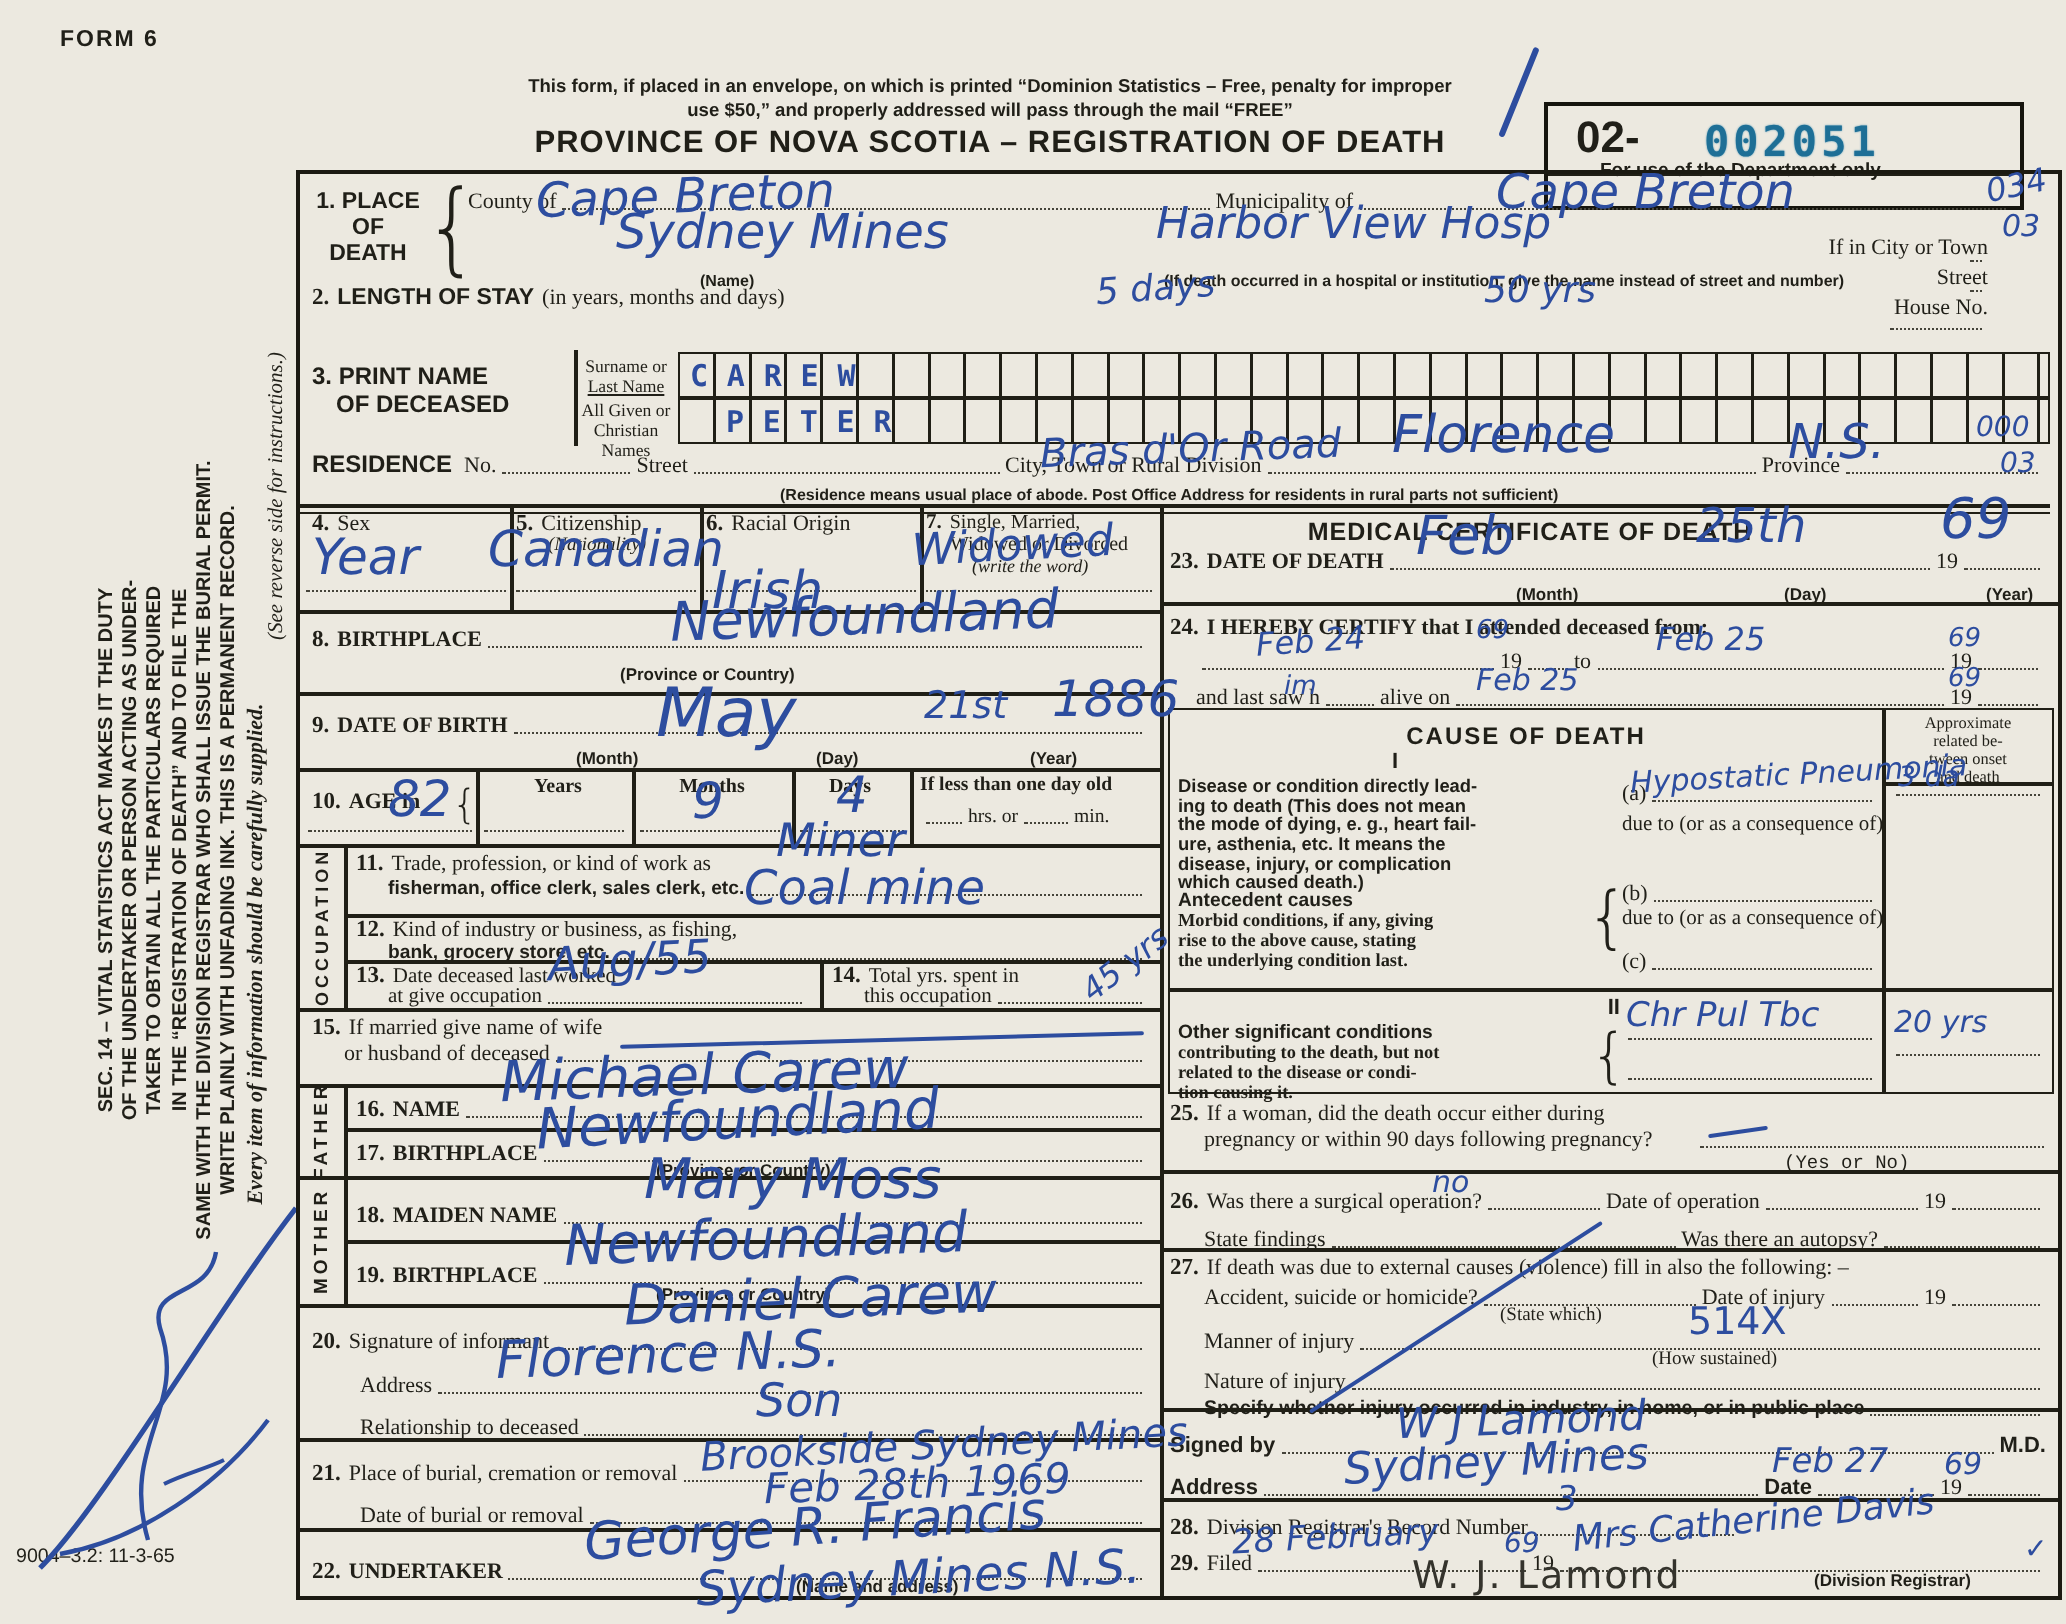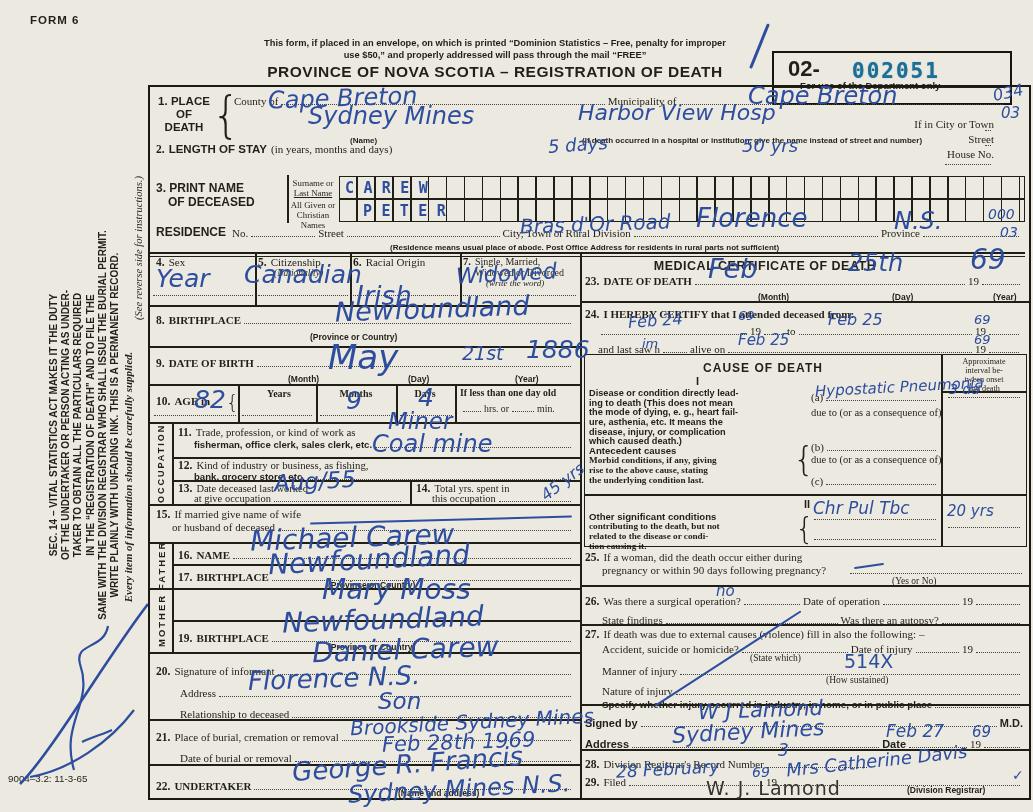--- a/index.html
+++ b/index.html
@@ -292,20 +292,25 @@
       <span class="n">17.</span>
         <span style="font-weight:bold">BIRTHPLACE</span>
         <span class="d"></span>
     </div>
     <div class="ss" style="left:178px;top:493px;font-size:8.5px;">(Province or Country)</div>
     <div class="hw" style="left:118px;top:460px;font-size:28px;transform:rotate(-3deg);">Newfoundland</div>
     <div class="hr" style="left:0;top:501px;width:430px;"></div>
 
     <div class="vcell" style="left:0px;top:502px;width:22px;height:62px;font-size:9.5px;">MOTHER</div>
     <div class="vr" style="left:22px;top:501px;height:64px;"></div>
+    <div class="L" style="left:28px;top:515px;width:396px;">
+      <span class="n">18.</span>
+        <span style="font-weight:bold">MAIDEN NAME</span>
+        <span class="d"></span>
+    </div>
     <div class="hw" style="left:172px;top:490px;font-size:28px;">Mary Moss</div>
     <div class="hr" style="left:22px;top:533px;width:408px;"></div>
     <div class="L" style="left:28px;top:545px;width:396px;">
       <span class="n">19.</span>
         <span style="font-weight:bold">BIRTHPLACE</span>
         <span class="d"></span>
     </div>
     <div class="ss" style="left:178px;top:555px;font-size:8.5px;">(Province or Country)</div>
     <div class="hw" style="left:132px;top:520px;font-size:28px;transform:rotate(-2deg);">Newfoundland</div>
     <div class="hr" style="left:0;top:565px;width:430px;"></div>
@@ -395,21 +400,21 @@
     <div class="hw" style="left:492px;top:251px;font-size:13px;">im</div>
     <div class="hw" style="left:588px;top:247px;font-size:15px;">Feb 25</div>
     <div class="hw" style="left:824px;top:247px;font-size:13px;">69</div>
 
     <div class="abs" style="left:434px;top:267px;width:441px;height:191px;border:1.7px solid #201f16;">
       <div class="vr" style="left:356px;top:0;height:191px;"></div>
       <div class="hr" style="left:356px;top:36px;width:85px;"></div>
       <div class="abs bs" style="left:0;top:6px;width:356px;text-align:center;font-size:12px;letter-spacing:1px;">CAUSE OF DEATH</div>
       <div class="abs" style="left:358px;top:2px;width:82px;text-align:center;font-size:8.2px;line-height:1.1;">
         <div>Approximate</div>
-        <div>interval be-</div>
+        <div>related be-</div>
         <div>tween onset</div>
         <div>and death</div>
       </div>
       <div class="abs bs" style="left:0;top:20px;width:225px;text-align:center;font-size:11px;">I</div>
       <div class="abs bs" style="left:4px;top:34px;width:216px;font-size:9.2px;line-height:1.05;">
         <div>Disease or condition directly lead-</div>
         <div>ing to death (This does not mean</div>
         <div>the mode of dying, e. g., heart fail-</div>
         <div>ure, asthenia, etc. It means the</div>
         <div>disease, injury, or complication</div>
@@ -461,21 +466,21 @@
           <span class="d"></span>
         </div>
       <div class="hw" style="left:362px;top:150px;font-size:15px;">20 yrs</div>
     </div>
 
     <div class="abs" style="left:435px;top:464px;font-size:11px;">
       <span class="n">25.</span><span>If a woman, did the death occur either during</span>
     </div>
     <div class="abs" style="left:452px;top:477px;font-size:11px;">pregnancy or within 90 days following pregnancy?</div>
     <div class="abs" style="left:700px;top:486px;width:172px;border-bottom:1.6px dotted #45443a;"></div>
-    <div class="abs" style="left:742px;top:489px;font-size:9.5px;">(Yes or No)</div>
+    <div class="abs" style="left:742px;top:489px;font-size:9.5px;font-family:Liberation Mono, monospace;">(Yes or No)</div>
     <div class="stroke" style="left:704px;top:478px;width:30px;transform:rotate(-8deg);"></div>
     <div class="hr" style="left:430px;top:498px;width:449px;"></div>
 
     <div class="L" style="left:435px;top:508px;width:438px;">
       <span class="n">26.</span>
         <span>Was there a surgical operation?</span>
       <span class="dw" style="width:56px"></span>
         <span>Date of operation</span>
       <span class="d"></span>
         <span>19</span>

